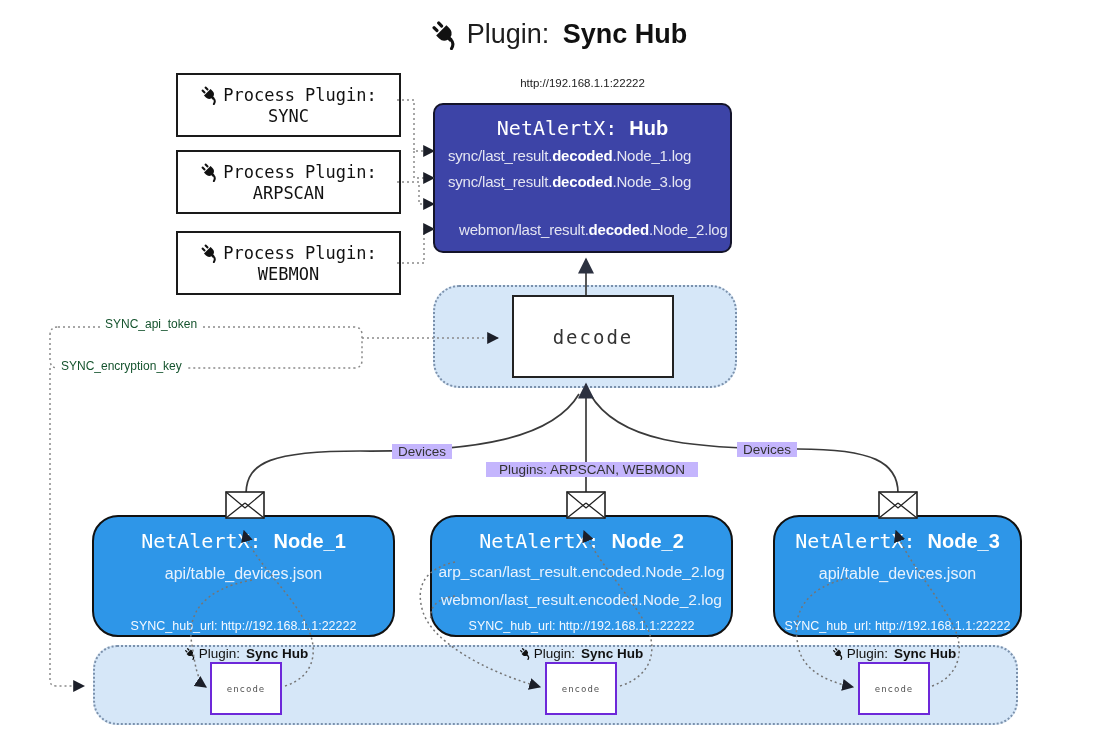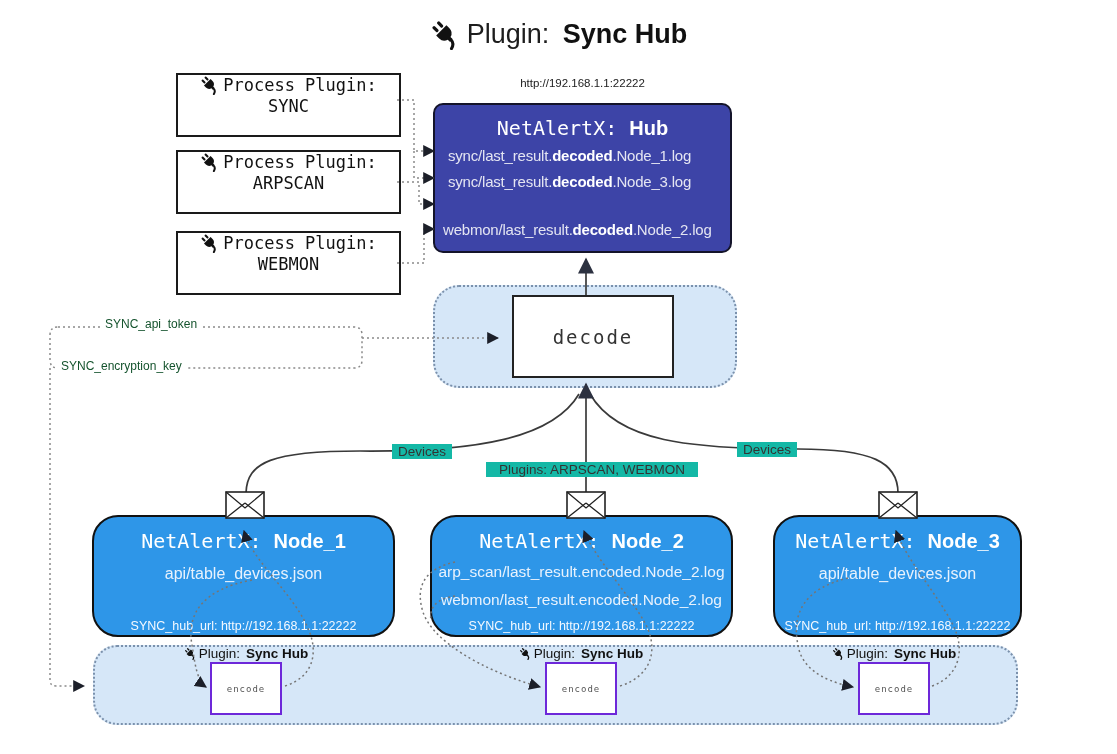--- a/index.html
+++ b/index.html
@@ -6,39 +6,39 @@
   #canvas{position:relative;width:1117px;height:754px;background:#fff;overflow:hidden;
           font-family:"Liberation Sans",sans-serif;color:#1a1a1a;}
   .abs{position:absolute;}
   .pre{white-space:pre;}
   
   #titlebar{left:0;top:12px;width:100%;height:44px;display:flex;align-items:center;justify-content:center;gap:6px;}
   #titlebar .t1{font-size:27px;color:#1d1d1d;}
   #titlebar .t2{font-size:27px;font-weight:700;color:#111;}
   
   .pbox{left:176px;width:221px;height:60px;background:#fff;border:2px solid #1a1a1a;
-        display:flex;flex-direction:column;align-items:center;justify-content:flex-start;gap:1px;
+        display:flex;flex-direction:column;align-items:center;justify-content:center;gap:1px;
         font-family:"DejaVu Sans Mono",monospace;font-size:17px;color:#111;}
   .pbox .l1{display:flex;align-items:center;gap:3px;}
   
   #huburl{left:433px;top:77px;width:299px;text-align:center;font-size:11.5px;color:#222;}
   #hub{left:433px;top:103px;width:299px;height:150px;background:#3d44a7;border:2px solid #14142a;border-radius:10px;box-sizing:border-box;}
   #hub .htitle{position:absolute;left:0;top:11px;width:100%;text-align:center;color:#fff;}
   .mono20{font-family:"DejaVu Sans Mono",monospace;font-size:20px;}
   .bold20{font-family:"Liberation Sans",sans-serif;font-size:20px;font-weight:700;}
   .hubitem{position:absolute;font-size:15px;color:#e4e5f2;letter-spacing:-0.2px;white-space:nowrap;}
   .hubitem b{color:#fff;}
   
   #decpanel{left:433px;top:285px;width:304px;height:103px;background:#d6e7f8;border:2px dotted #7b91ac;border-radius:26px;box-sizing:border-box;}
   #decbox{left:505px;top:295px;width:162px;height:83px;background:#fff;border:2px solid #222;box-sizing:border-box;
           display:flex;align-items:center;justify-content:center;
           font-family:"DejaVu Sans Mono",monospace;font-size:19px;letter-spacing:2px;color:#333;margin-left:7px;}
   
   .flabel{background:#fff;padding:0 5px;font-size:12px;color:#14532d;white-space:nowrap;}
-  .slabel{background:#14b8a6;padding:0 6px;font-size:13.5px;color:#333;white-space:nowrap;}
+  .slabel{background:#c4b5fd;padding:0 6px;font-size:13.5px;color:#333;white-space:nowrap;}
   
   .node{background:#2e96e8;border:2px solid #111;border-radius:26px;box-sizing:border-box;height:122px;top:515px;padding-left:44px;}
   .node .ntitle{position:absolute;left:0;top:12px;width:100%;text-align:center;color:#fff;white-space:nowrap;}
   .nline{position:absolute;left:0;width:100%;text-align:center;color:#e8f2fd;font-size:16px;white-space:nowrap;}
   .nfoot{position:absolute;left:0;top:102px;width:100%;text-align:center;color:#f4f9ff;font-size:12.5px;white-space:nowrap;}
   
   #band{left:93px;top:645px;width:925px;height:80px;background:#d6e7f8;border:2px dotted #7b91ac;border-radius:24px;box-sizing:border-box;}
   .encbox{top:662px;width:72px;height:53px;background:#fff;border:2px solid #6d28d9;box-sizing:border-box;
           display:flex;align-items:center;justify-content:center;
           font-family:"DejaVu Sans Mono",monospace;font-size:9px;letter-spacing:1px;color:#555;}
@@ -107,21 +107,21 @@
     <div>WEBMON</div>
   </div>
 
   <div class="abs" id="huburl">http://192.168.1.1:22222</div>
   <div class="abs" id="hub">
     <div class="htitle">
       <span class="mono20 pre">NetAlertX: </span><span class="bold20">Hub</span>
     </div>
     <div class="hubitem" style="left:13px;top:42px"><span>sync/last_result.</span><b>decoded</b><span>.Node_1.log</span></div>
     <div class="hubitem" style="left:13px;top:68px"><span>sync/last_result.</span><b>decoded</b><span>.Node_3.log</span></div>
-    <div class="hubitem" style="left:8px;top:116px"><span>webmon/last_result.</span><b>decoded</b><span>.Node_2.log</span></div>
+    <div class="hubitem" style="left:24px;top:116px"><span>webmon/last_result.</span><b>decoded</b><span>.Node_2.log</span></div>
   </div>
 
   <div class="abs" id="decpanel"></div>
   <div class="abs" id="decbox">decode</div>
 
   <div class="abs flabel lab" style="left:100px;top:317px">SYNC_api_token</div>
   <div class="abs flabel lab" style="left:56px;top:359px">SYNC_encryption_key</div>
   <div class="abs slabel lab" style="left:392px;top:444px">Devices</div>
   <div class="abs slabel lab" style="left:737px;top:442px">Devices</div>
   <div class="abs slabel lab" style="left:486px;top:462px;width:200px;text-align:center">Plugins: ARPSCAN, WEBMON</div>

